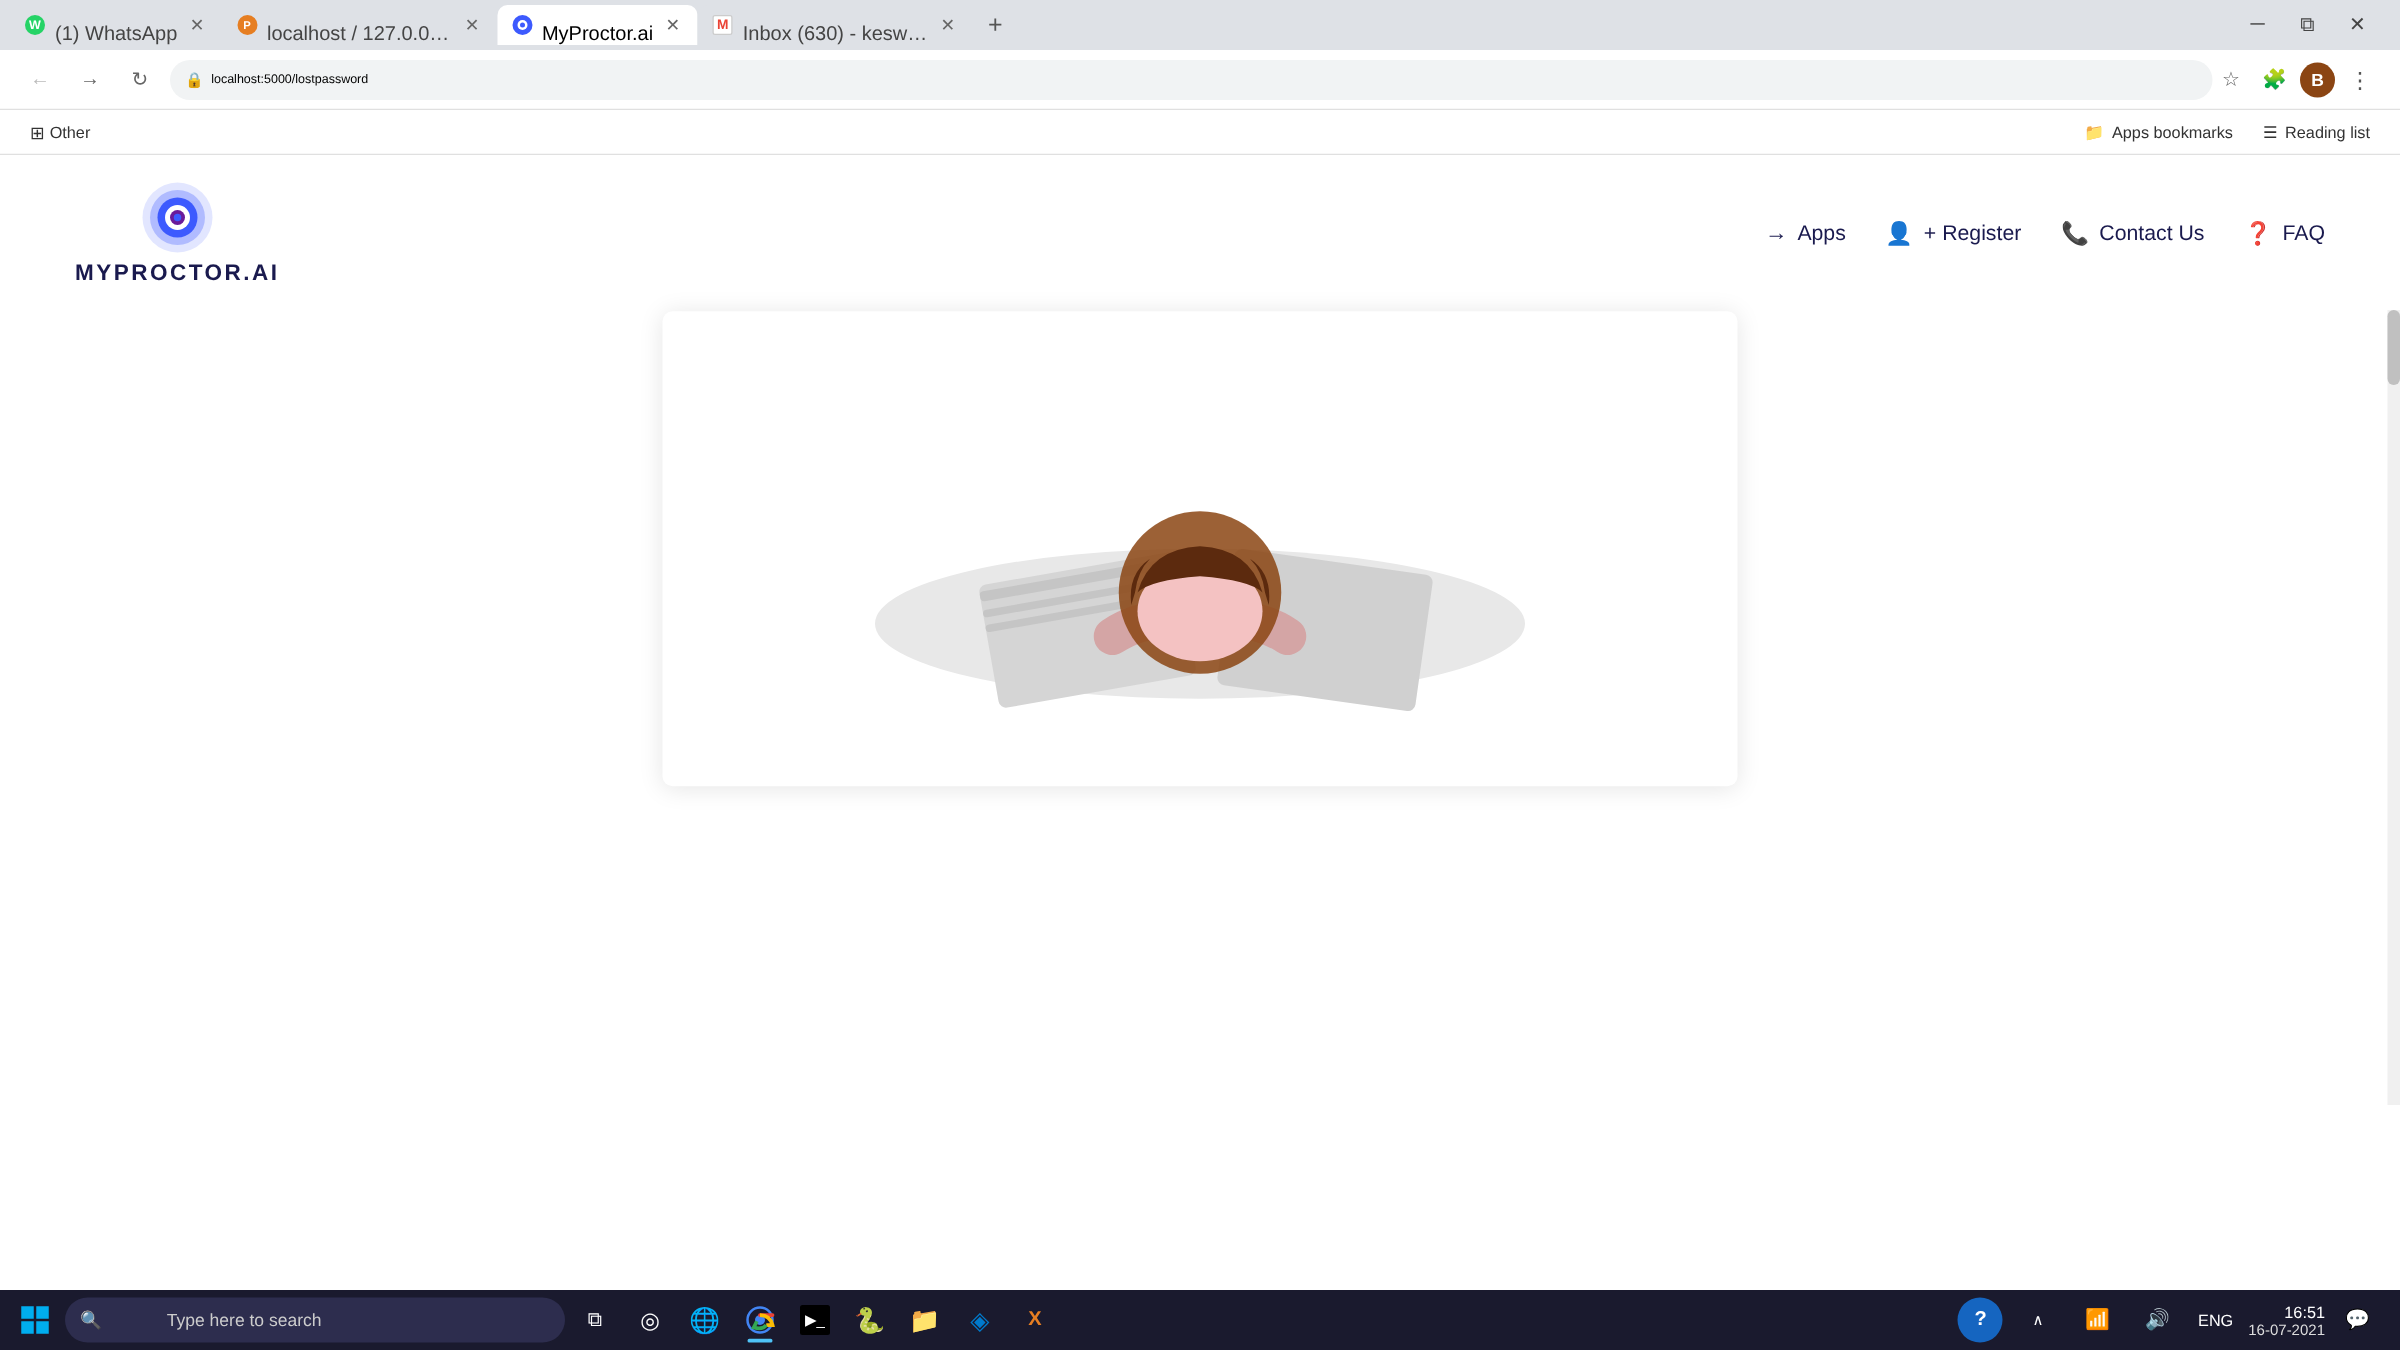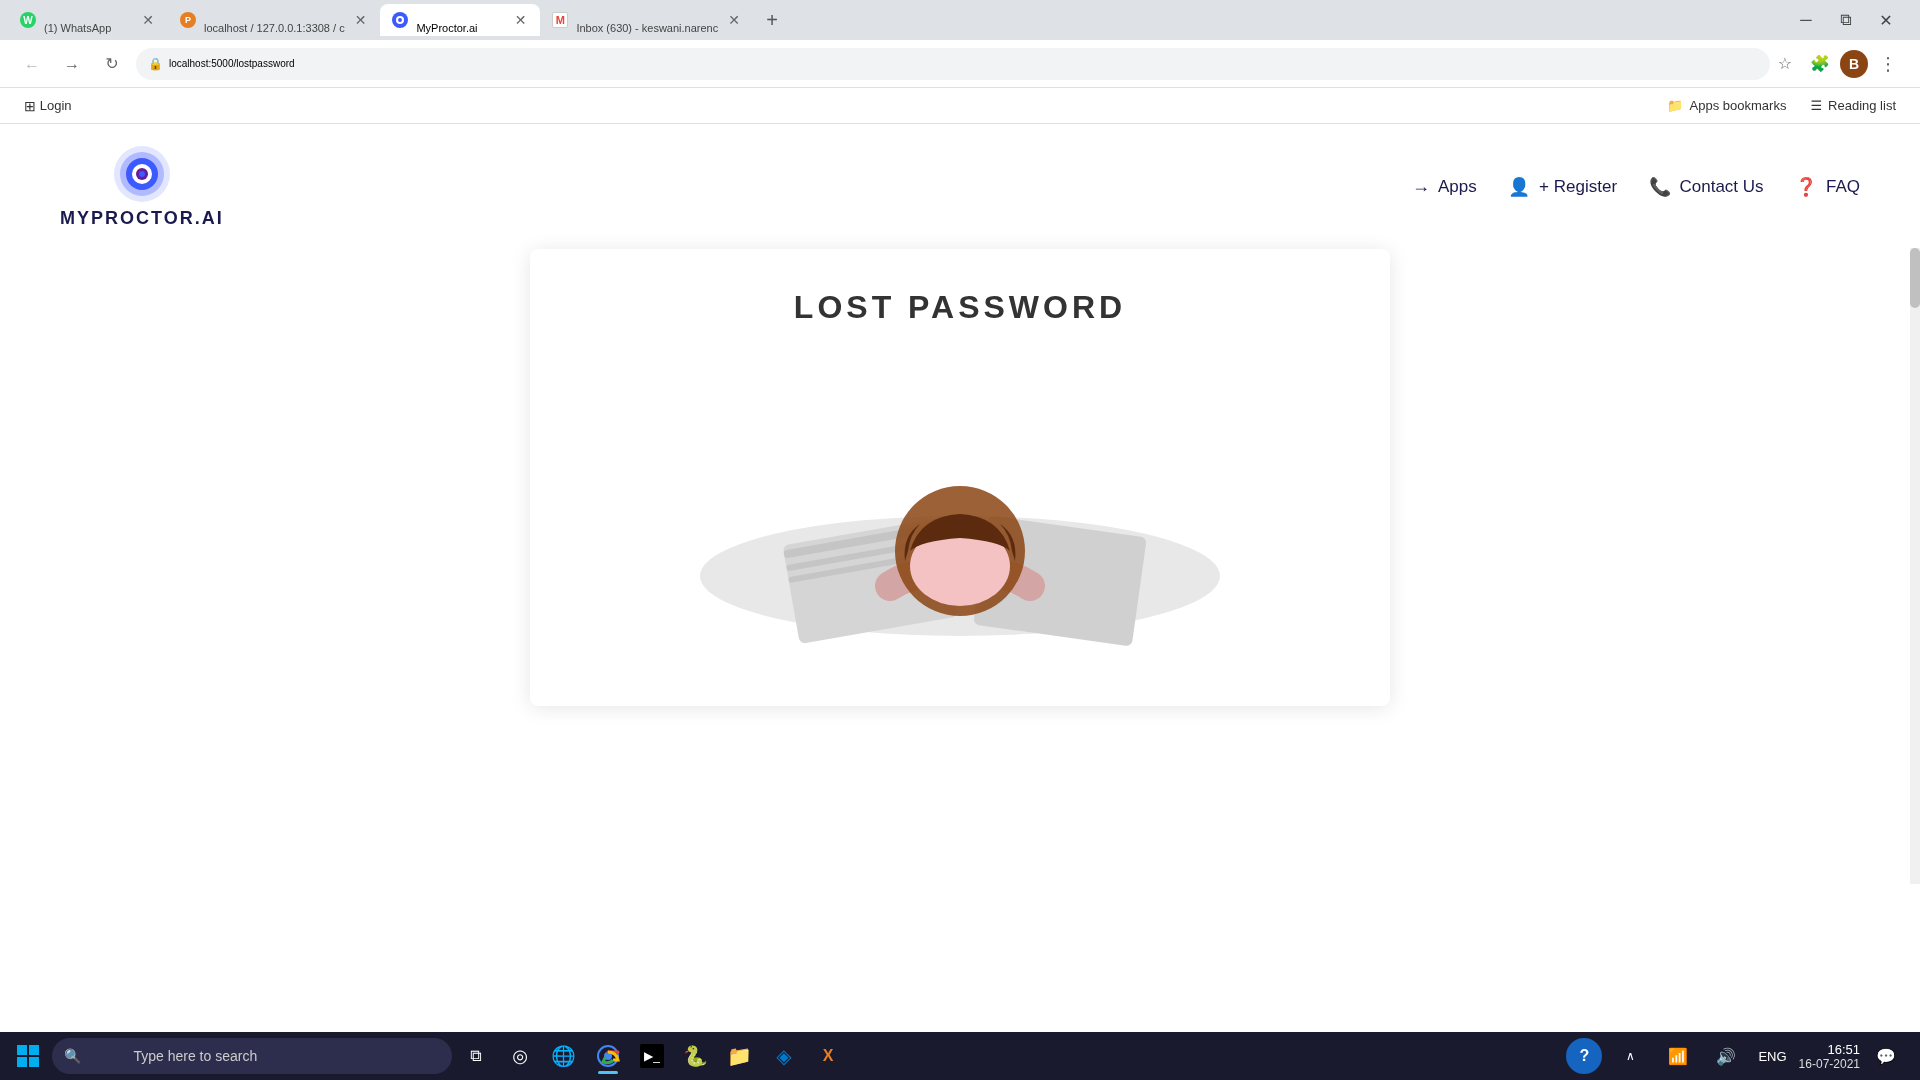--- a/index.html
+++ b/index.html
@@ -29,21 +29,21 @@
       max-width: 220px;
       cursor: pointer;
       position: relative;
       gap: 8px;
     }
     .tab.active {
       background: #fff;
       color: #000;
     }
     .tab-favicon { width: 16px; height: 16px; border-radius: 50%; display: inline-block; flex-shrink: 0; }
-    .tab-title { flex: 1; overflow: hidden; white-space: nowrap; text-overflow: ellipsis; font-size: 11px; margin-top: 16px; }
+    .tab-title { flex: 1; overflow: hidden; white-space: nowrap; text-overflow: ellipsis; font-size: 16px; margin-top: 16px; }
     .tab-close { font-size: 14px; color: #666; cursor: pointer; padding: 2px; border-radius: 50%; }
     .tab-new { width: 28px; height: 28px; display: flex; align-items: center; justify-content: center; font-size: 20px; color: #555; cursor: pointer; border-radius: 50%; margin-left: 4px; }
     .browser-controls { margin-left: auto; display: flex; align-items: center; gap: 12px; padding-right: 12px; }
     .ctrl-btn { font-size: 16px; cursor: pointer; color: #444; width: 28px; height: 28px; display: flex; align-items: center; justify-content: center; border-radius: 50%; }
 
     
     .address-bar {
       display: flex;
       align-items: center;
       background: #fff;
@@ -329,21 +329,21 @@
     <div class="ext-btns">
       <div class="ext-btn">🧩</div>
       <div class="profile-btn">B</div>
       <div class="ext-btn menu-btn">⋮</div>
     </div>
   </div>
 
   <div class="bookmarks-bar">
     <div class="bookmark-item">
       <span class="bookmark-icon">⊞</span>
-      <span>Login</span>
+      <span>Other</span>
     </div>
     <div class="bookmarks-right">
       <div class="bookmark-folder">
         <span>📁</span>
         <span>Apps bookmarks</span>
       </div>
       <div class="reading-list">
         <span>☰</span>
         <span>Reading list</span>
       </div>
@@ -381,21 +381,20 @@
         </a>
         <a class="nav-link">
           <span style="font-size:18px;">❓</span>
           <span>FAQ</span>
         </a>
       </div>
     </div>
 
     <div class="main-content">
       <div class="card">
-        <h1 class="card-title">LOST PASSWORD</h1>
 
         <div class="illustration">
           <svg width="580" height="280" viewBox="0 0 580 280">
 
             <ellipse cx="290" cy="210" rx="260" ry="60" fill="#e8e8e8"></ellipse>
 
             <rect x="120" y="165" width="160" height="100" rx="6" fill="#d5d5d5" transform="rotate(-10, 200, 215)"></rect>
             <rect x="120" y="170" width="160" height="8" rx="3" fill="#c5c5c5" transform="rotate(-10, 200, 215)"></rect>
             <rect x="120" y="185" width="140" height="6" rx="3" fill="#c5c5c5" transform="rotate(-10, 200, 215)"></rect>
             <rect x="120" y="197" width="120" height="6" rx="3" fill="#c5c5c5" transform="rotate(-10, 200, 215)"></rect>

